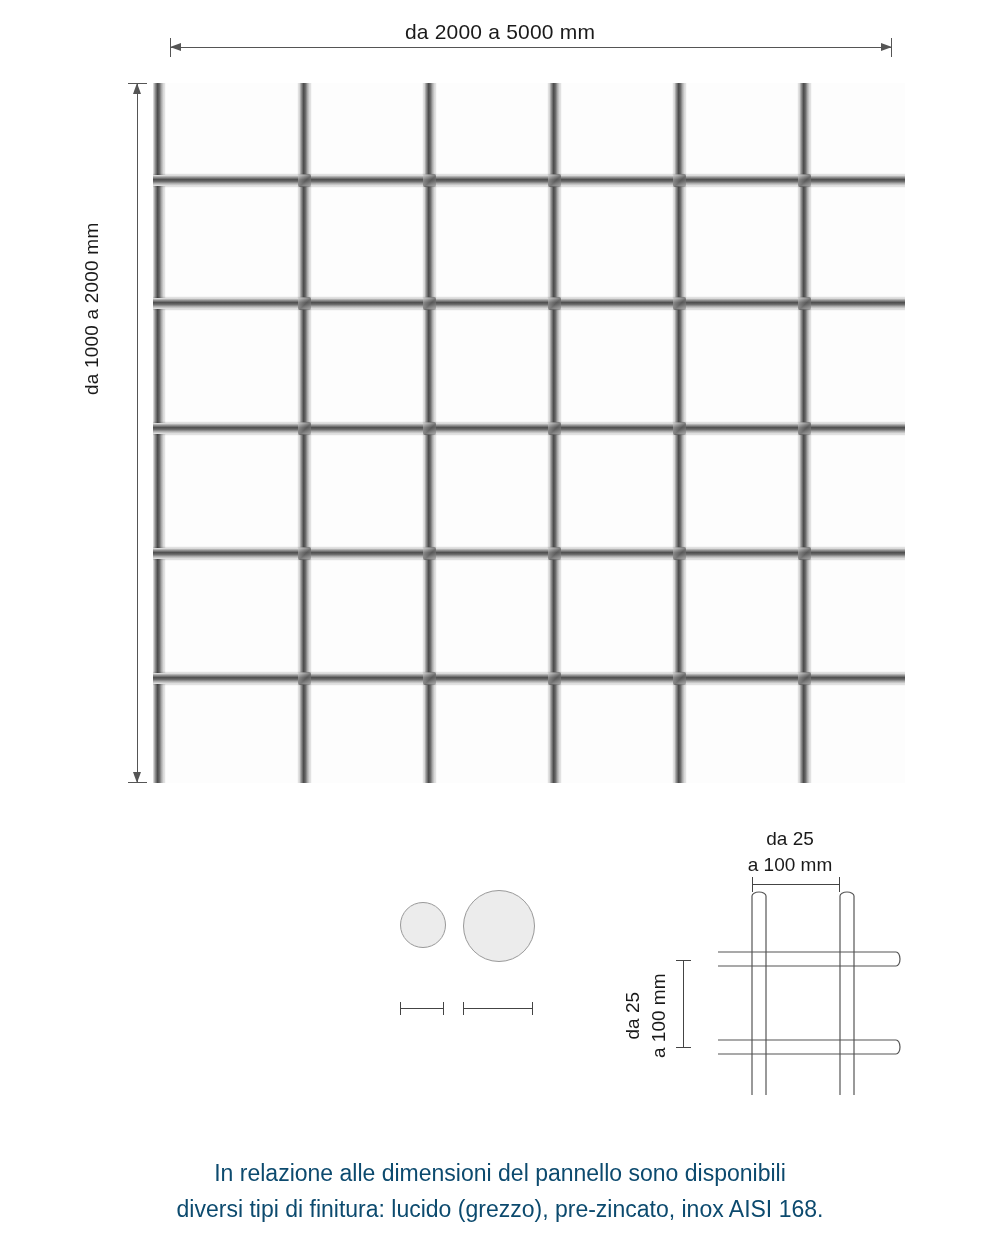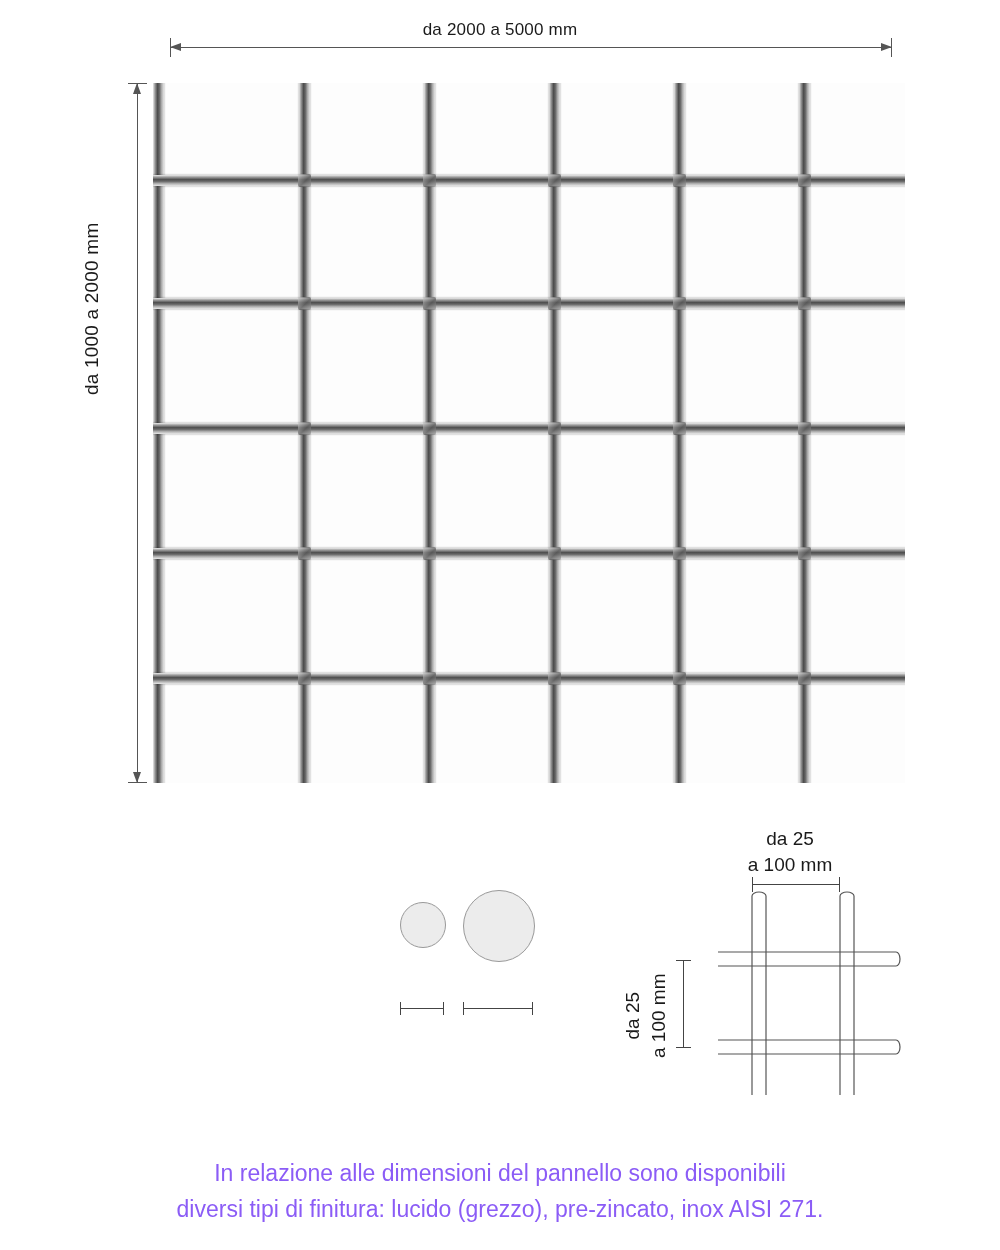--- a/index.html
+++ b/index.html
@@ -16,21 +16,21 @@
     overflow: hidden;
   }
 
   
   #top-dim-label {
     position: absolute;
     left: 0;
     top: 20px;
     width: 1000px;
     text-align: center;
-    font-size: 17px;
+    font-size: 21px;
     letter-spacing: .2px;
   }
   #top-dim-line {
     position: absolute;
     left: 170px;
     top: 47px;
     width: 722px;
     height: 1px;
     background: #555;
   }
@@ -279,21 +279,21 @@
 
   
   #caption {
     position: absolute;
     left: 0;
     top: 1155px;
     width: 1000px;
     text-align: center;
     font-size: 23px;
     line-height: 36px;
-    color: #8b5cf6;
+    color: #0c4a6e;
   }
 </style>
 </head>
 <body>
 
 <div id="top-dim-label">da 2000 a 5000 mm</div>
 <div id="top-dim-line">
   <span class="arrow-h left"></span>
   <span class="arrow-h right"></span>
 </div>
@@ -381,14 +381,14 @@
     <path d="M196 62 a4 7 0 0 1 0 14"></path>
 
     <path d="M18 150 L196 150"></path>
     <path d="M18 164 L196 164"></path>
     <path d="M196 150 a4 7 0 0 1 0 14"></path>
   </svg>
 </div>
 
 <div id="caption">
   <span>In relazione alle dimensioni del pannello sono disponibili</span><br>
-  <span>diversi tipi di finitura: lucido (grezzo), pre-zincato, inox AISI 271.</span>
+  <span>diversi tipi di finitura: lucido (grezzo), pre-zincato, inox AISI 168.</span>
 </div>
 
 </body></html>

